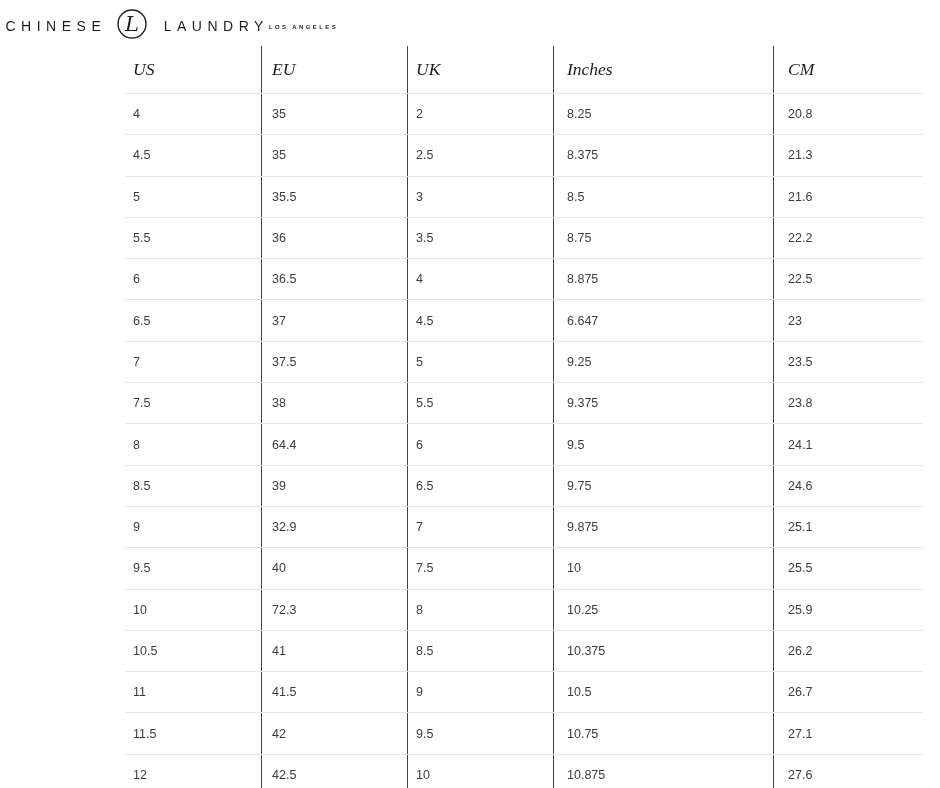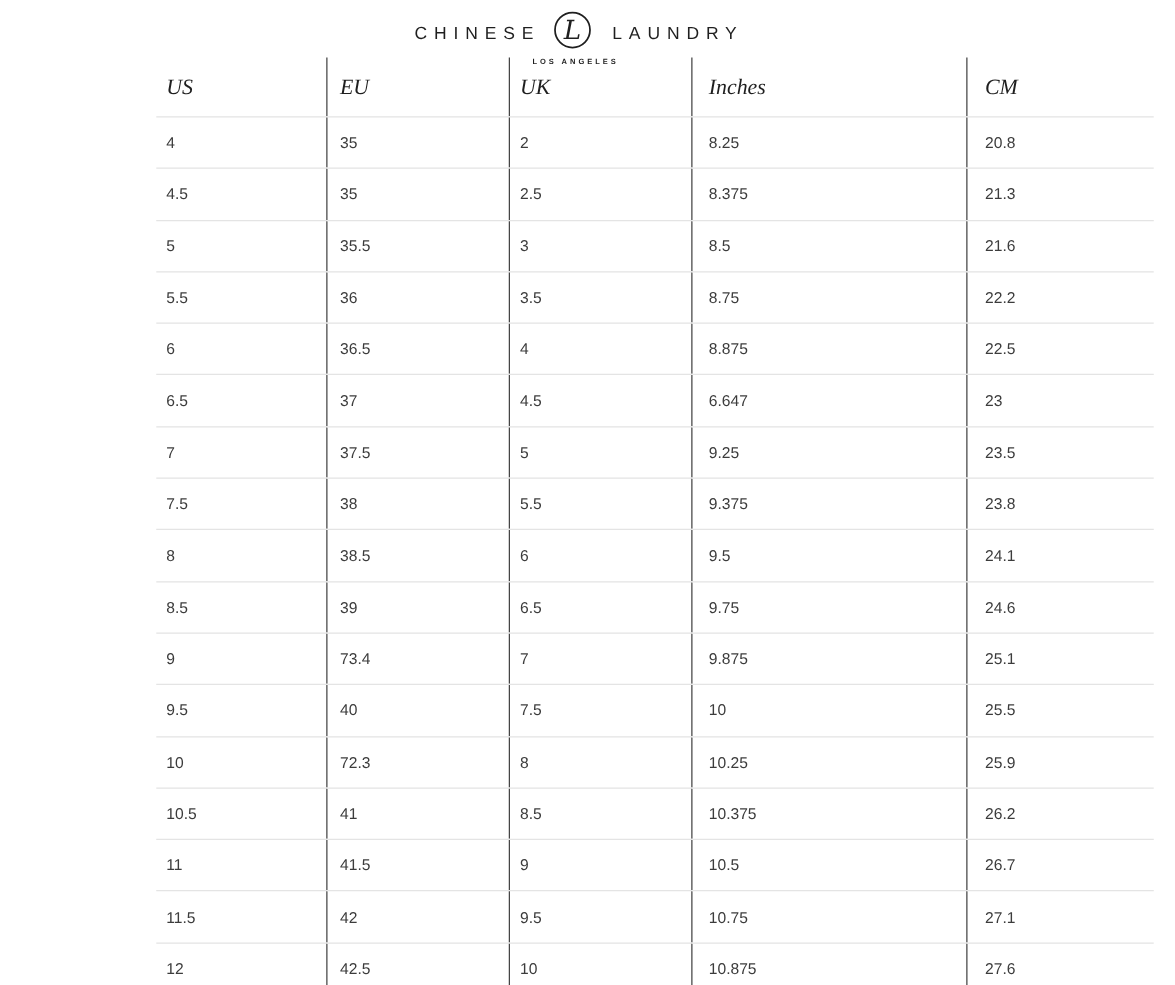--- a/index.html
+++ b/index.html
@@ -16,21 +16,21 @@
     background: var(--background, #ffffff);
   }
 
   
   .logo {
     position: absolute;
     top: 6px;
     left: 0;
     width: 921px;
     display: flex;
-    flex-direction: column;
+    flex-direction: row;
     align-items: center;
   }
   .logo-row {
     display: flex;
     align-items: center;
     gap: 8px;
   }
   .logo-word {
     font-family: "Liberation Sans", sans-serif;
     font-size: 14px;
@@ -178,35 +178,35 @@
           </tr>
           <tr>
             <td>7.5</td>
             <td>38</td>
             <td>5.5</td>
             <td>9.375</td>
             <td>23.8</td>
           </tr>
           <tr>
             <td>8</td>
-            <td>38.5</td>
+            <td>64.4</td>
             <td>6</td>
             <td>9.5</td>
             <td>24.1</td>
           </tr>
           <tr>
             <td>8.5</td>
             <td>39</td>
             <td>6.5</td>
             <td>9.75</td>
             <td>24.6</td>
           </tr>
           <tr>
             <td>9</td>
-            <td>73.4</td>
+            <td>32.9</td>
             <td>7</td>
             <td>9.875</td>
             <td>25.1</td>
           </tr>
           <tr>
             <td>9.5</td>
             <td>40</td>
             <td>7.5</td>
             <td>10</td>
             <td>25.5</td>

